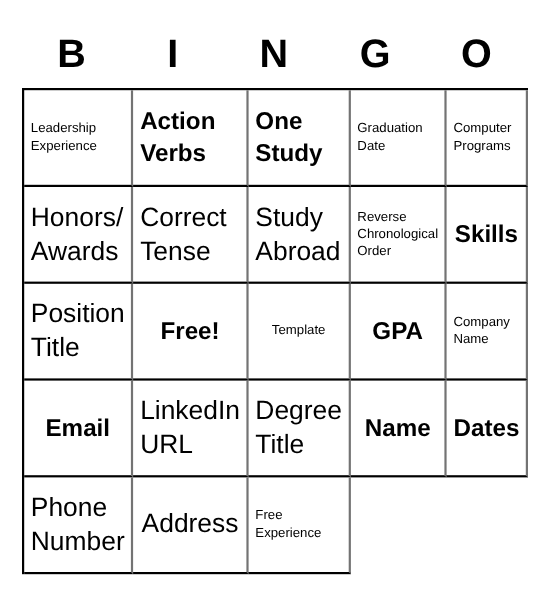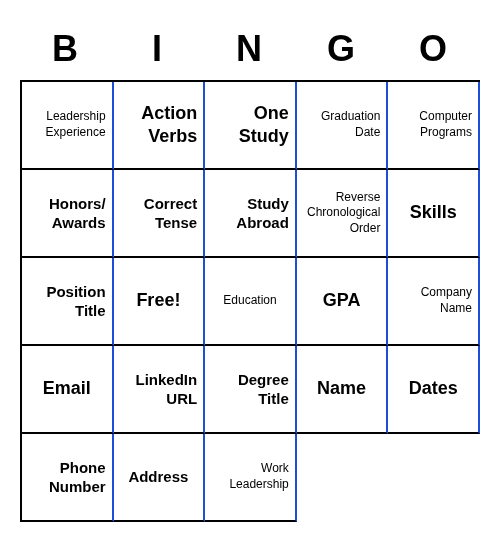--- a/index.html
+++ b/index.html
@@ -28,41 +28,41 @@
       padding: 6px 0;
       letter-spacing: 2px;
     }
     .bingo-grid {
       display: grid;
       grid-template-columns: repeat(5, 1fr);
       border-left: 2px solid #000;
       border-top: 2px solid #000;
     }
     .bingo-cell {
-      border-right: 2px solid #1d4ed8;
+      border-right: 2px solid #737373;
       border-bottom: 2px solid #000;
       min-height: 88px;
       display: flex;
       align-items: center;
       justify-content: center;
-      text-align: right;
+      text-align: left;
       padding: 6px;
       position: relative;
     }
     .cell-text {
       font-size: 13px;
       line-height: 1.3;
     }
     .cell-text.large {
-      font-size: 18px;
+      font-size: 22px;
       font-weight: bold;
     }
     .cell-text.medium {
-      font-size: 15px;
-      font-weight: bold;
+      font-size: 24px;
+      font-weight: normal;
     }
     .cell-text.small {
       font-size: 12px;
     }
   </style>
 </head>
 <body>
 
 <div class="bingo-card">
   <div class="bingo-header">
@@ -103,21 +103,21 @@
       <div class="bingo-cell">
         <span class="cell-text large">Skills</span>
       </div>
       <div class="bingo-cell">
         <span class="cell-text medium">Position Title</span>
       </div>
       <div class="bingo-cell">
         <span class="cell-text large">Free!</span>
       </div>
       <div class="bingo-cell">
-        <span class="cell-text small">Education</span>
+        <span class="cell-text small">Template</span>
       </div>
       <div class="bingo-cell">
         <span class="cell-text large">GPA</span>
       </div>
       <div class="bingo-cell">
         <span class="cell-text small">Company Name</span>
       </div>
       <div class="bingo-cell">
         <span class="cell-text large">Email</span>
       </div>
@@ -133,16 +133,16 @@
       <div class="bingo-cell">
         <span class="cell-text large">Dates</span>
       </div>
       <div class="bingo-cell">
         <span class="cell-text medium">Phone Number</span>
       </div>
       <div class="bingo-cell">
         <span class="cell-text medium">Address</span>
       </div>
       <div class="bingo-cell">
-        <span class="cell-text small">Work Leadership</span>
+        <span class="cell-text small">Free Experience</span>
       </div>
     </div>
 </div>
 
 </body></html>

